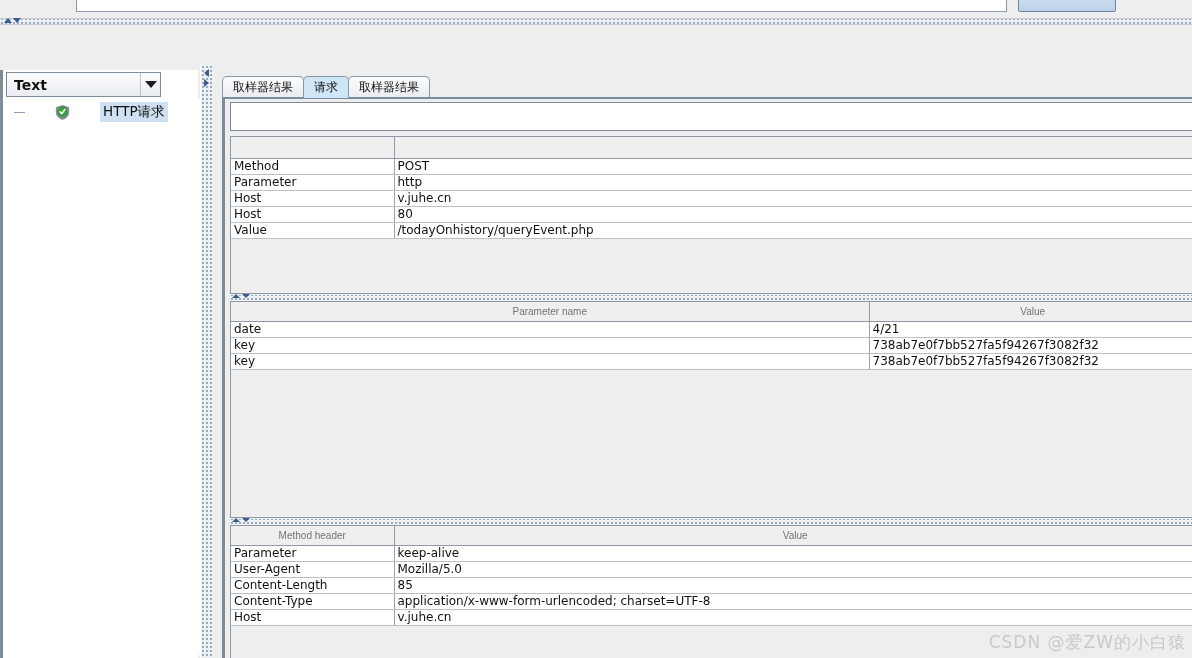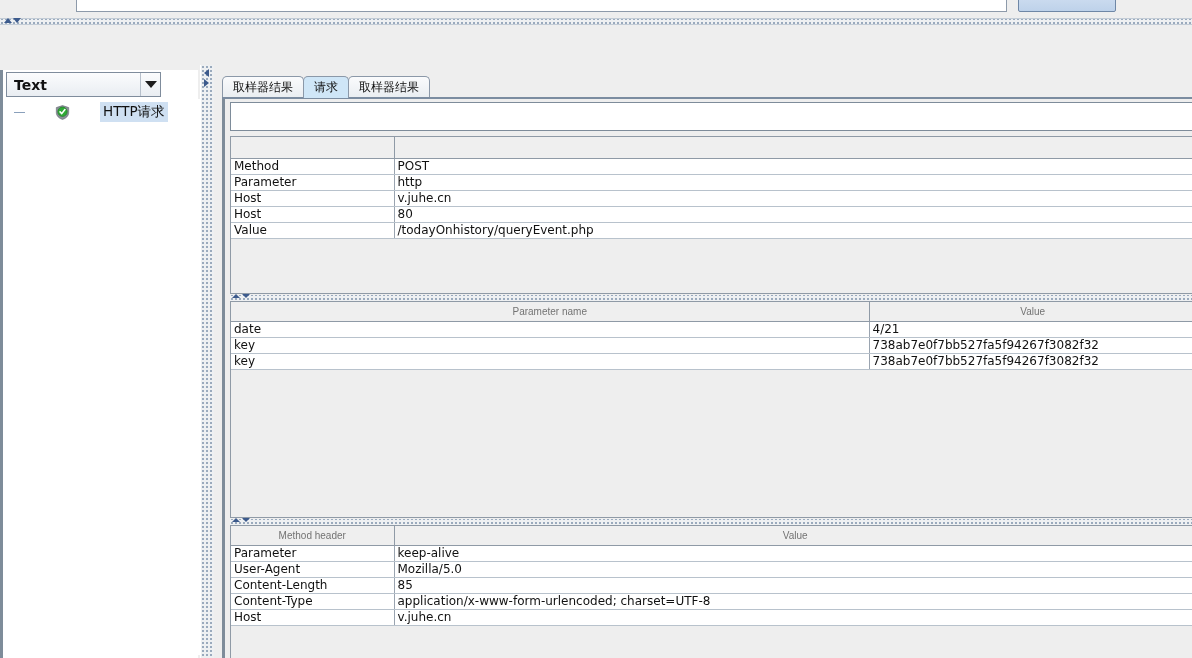--- a/index.html
+++ b/index.html
@@ -378,13 +378,14 @@
                 <td>v.juhe.cn</td>
               </tr>
             </tbody>
           </table>
         </div>
 
       </div>
     </div>
   </div>
 
+  <div class="watermark">CSDN @爱ZW的小白猿</div>
 </div>
 
 </body></html>

